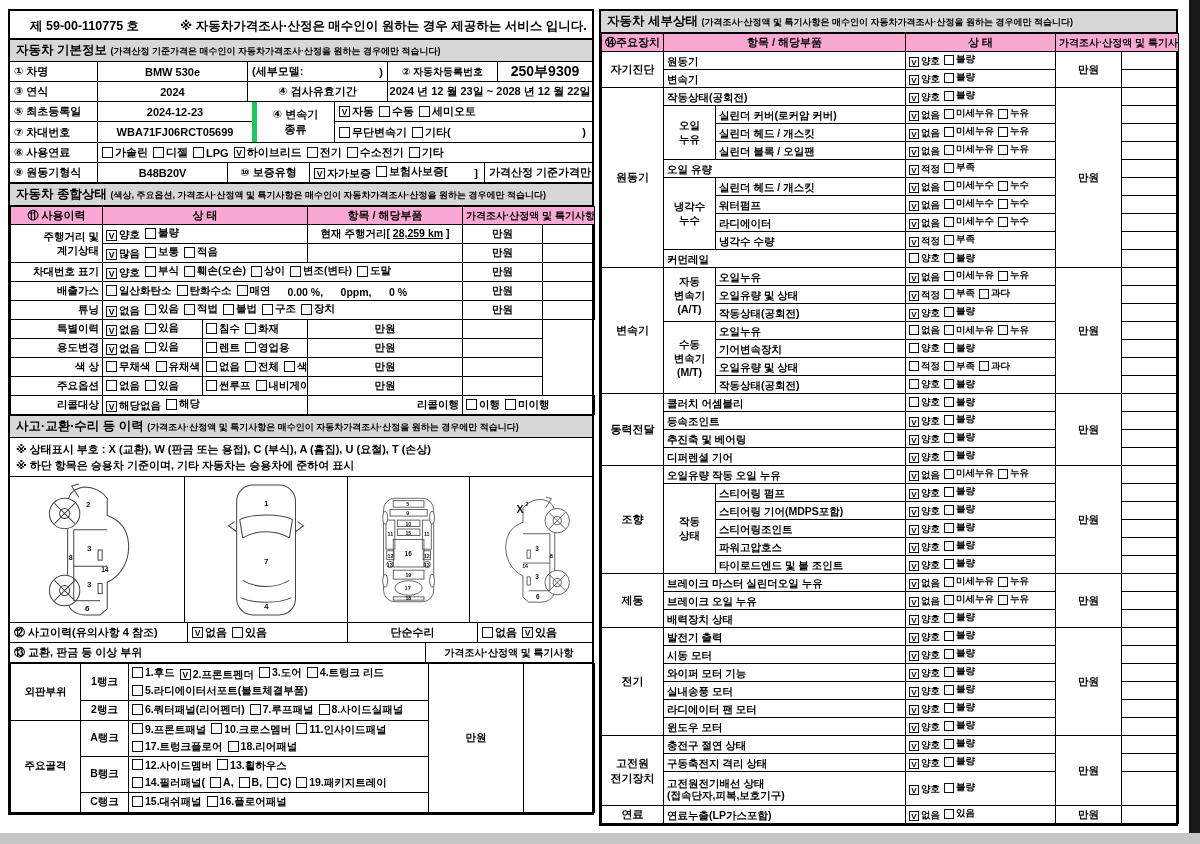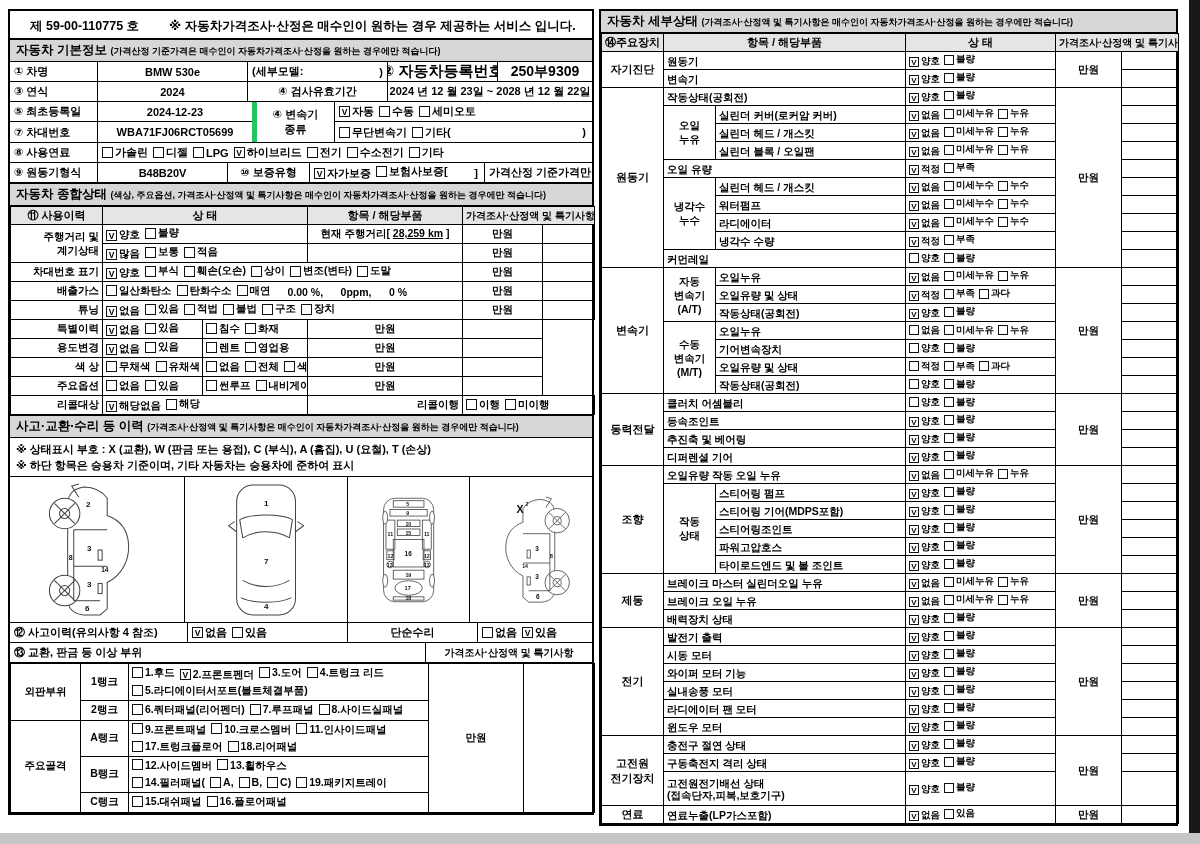--- a/index.html
+++ b/index.html
@@ -7,21 +7,21 @@
      font-family:"Liberation Sans","DejaVu Sans",sans-serif;font-weight:bold;color:#000;overflow:hidden}
 .panel{position:absolute;top:9px;border:2px solid #000;background:#fff}
 .left{left:8px;width:586px}
 .right-p{left:599px;width:579px}
 .edge-right{position:absolute;top:0;right:0;width:11px;height:833px;background:#181818}
 .edge-bottom{position:absolute;left:0;bottom:0;width:1200px;height:11px;background:#c6c6c6}
 
 .titlebox{padding:4px 4px 3px;border-bottom:2px solid #000}
 .t1{font-size:14.5px;text-align:center}
 .t2{font-size:12.5px;padding-left:16px;margin-top:3px}
-.t2 .no{margin-right:30px}
+.t2 .no{margin-right:41px}
 
 .sechdr{background:#d7d7d7;border-bottom:1px solid #000;border-top:1px solid #000;
         padding:3px 6px 2px;font-size:12.5px;line-height:15px;white-space:nowrap;overflow:hidden}
 .sechdr .note{font-size:9px}
 
 .bi{font-size:11px}
 .bir{display:flex;border-bottom:1px solid #000;height:20px;align-items:stretch}
 .cell{border-right:1px solid #000;display:flex;align-items:center;padding:1px 4px;overflow:hidden;white-space:nowrap}
 .cell:last-child{border-right:none}
 .ctr{justify-content:center}
@@ -34,21 +34,21 @@
 .colB{flex:1}
 .bir2{display:flex;height:20px;align-items:center;border-bottom:1px solid #000;padding:0 4px;white-space:nowrap}
 .bir2:last-child{border-bottom:none}
 .colA .bir2{padding:0}
 .pre{white-space:pre-line;text-align:center}
 .transcell{width:78px;border-right:1px solid #000;display:flex;align-items:center;justify-content:center}
 .close{margin-left:auto;margin-right:2px}
 
 .tbl{width:100%;border-collapse:collapse;table-layout:fixed;font-size:10.5px}
 .tbl td,.tbl th{border:1px solid #000;padding:0 3px;overflow:hidden;white-space:nowrap}
-.tbl th{height:18px;font-size:11px;background:#e5e5e5;text-align:center}
+.tbl th{height:18px;font-size:11px;background:#f9a8d4;text-align:center}
 .overall td{height:19px}
 .overall .c{text-align:right;white-space:pre-line}
 .overall .price,.parts .price{text-align:center}
 .gas{margin-left:12px;white-space:pre}
 .u{text-decoration:underline}
 
 .opt{display:inline-flex;align-items:center;margin-right:5px;white-space:nowrap}
 .cb{display:inline-block;width:11px;height:11px;border:1.5px solid #111;line-height:10px;
     text-align:center;font-size:8.5px;margin-right:2px;background:#fff;flex:none}
 
@@ -96,21 +96,21 @@
   </div>
 
   <div class="bi">
     <div class="bir">
       <div class="cell w88">① 차명</div>
       <div class="cell w150 ctr">BMW 530e</div>
       <div class="cell w140 sb">
           <span>(세부모델:</span>
           <span>)</span>
         </div>
-      <div class="cell w110 ctr" style="padding:9px 1px;font-size:15px">② 자동차등록번호</div>
+      <div class="cell w110 ctr" style="padding:9px 1px;font-size:10px">② 자동차등록번호</div>
       <div class="cell grow ctr big">250부9309</div>
     </div>
     <div class="bir">
       <div class="cell w88">③ 연식</div>
       <div class="cell w150 ctr">2024</div>
       <div class="cell w140 ctr">④ 검사유효기간</div>
       <div class="cell grow ctr">2024 년 12 월 23일      ~      2028 년 12 월 22일</div>
     </div>
     <div class="birow2">
       <div class="colA">

